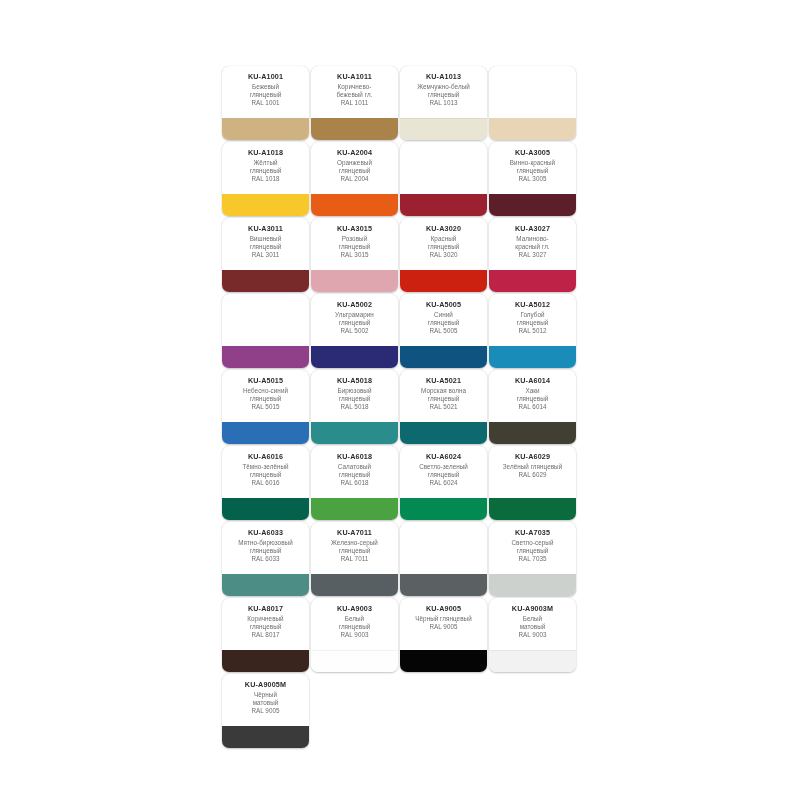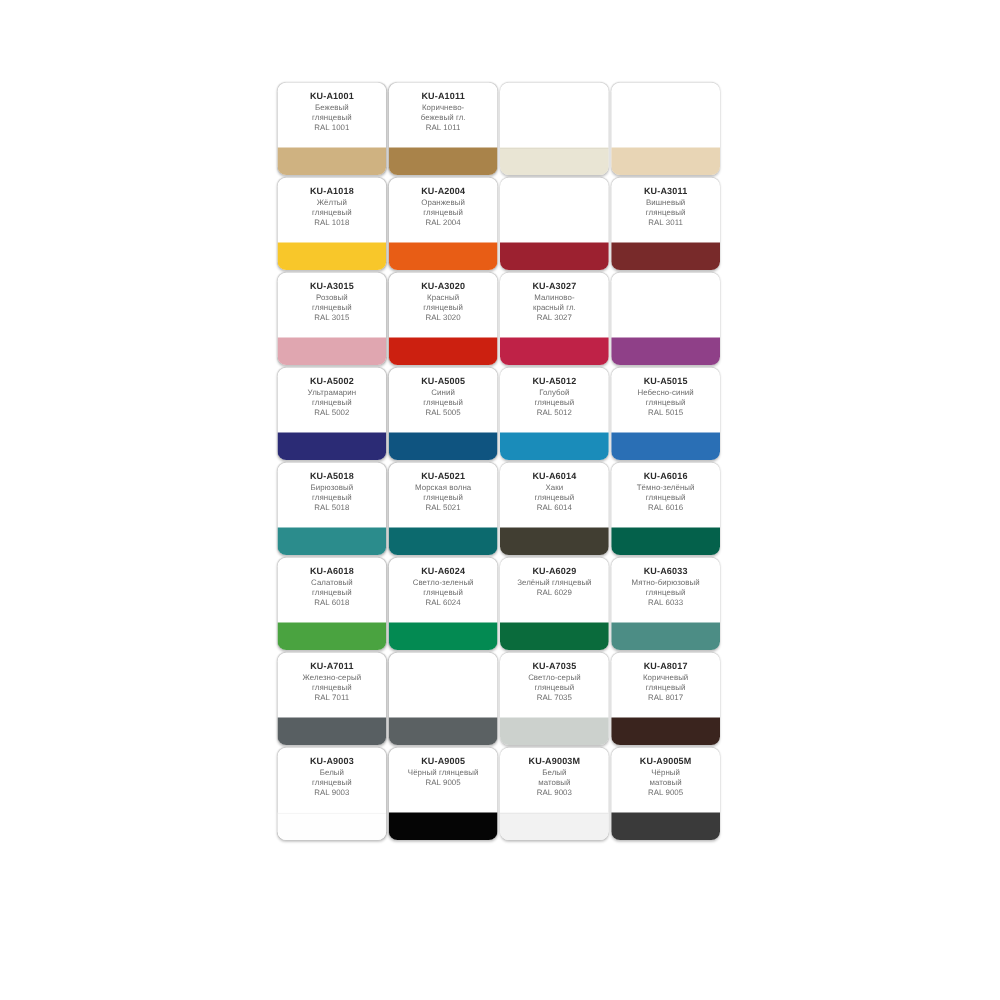--- a/index.html
+++ b/index.html
@@ -109,20 +109,28 @@
           <div class="card-code">KU-A1011</div>
           <div class="card-desc">
             <span class="desc-line">Коричнево-</span>
             <span class="desc-line">бежевый гл.</span>
             <span class="desc-line">RAL 1011</span>
           </div>
         </div>
         <div class="card-chip" style="background: rgb(169, 131, 74);"></div>
       </div>
       <div class="swatch-card">
+        <div class="card-text">
+          <div class="card-code">KU-A1013</div>
+          <div class="card-desc">
+            <span class="desc-line">Жемчужно-белый</span>
+            <span class="desc-line">глянцевый</span>
+            <span class="desc-line">RAL 1013</span>
+          </div>
+        </div>
         <div class="card-chip chip-white-edge" style="background: rgb(233, 229, 212);"></div>
       </div>
       <div class="swatch-card">
         <div class="card-chip" style="background: rgb(232, 213, 181);"></div>
       </div>
       <div class="swatch-card">
         <div class="card-text">
           <div class="card-code">KU-A1018</div>
           <div class="card-desc">
             <span class="desc-line">Жёлтый</span>
@@ -138,20 +146,31 @@
           <div class="card-desc">
             <span class="desc-line">Оранжевый</span>
             <span class="desc-line">глянцевый</span>
             <span class="desc-line">RAL 2004</span>
           </div>
         </div>
         <div class="card-chip" style="background: rgb(232, 93, 21);"></div>
       </div>
       <div class="swatch-card">
         <div class="card-chip" style="background: rgb(156, 33, 48);"></div>
+      </div>
+      <div class="swatch-card">
+        <div class="card-text">
+          <div class="card-code">KU-A3005</div>
+          <div class="card-desc">
+            <span class="desc-line">Винно-красный</span>
+            <span class="desc-line">глянцевый</span>
+            <span class="desc-line">RAL 3005</span>
+          </div>
+        </div>
+        <div class="card-chip" style="background: rgb(92, 31, 42);"></div>
       </div>
       <div class="swatch-card">
         <div class="card-text">
           <div class="card-code">KU-A3011</div>
           <div class="card-desc">
             <span class="desc-line">Вишневый</span>
             <span class="desc-line">глянцевый</span>
             <span class="desc-line">RAL 3011</span>
           </div>
         </div>

